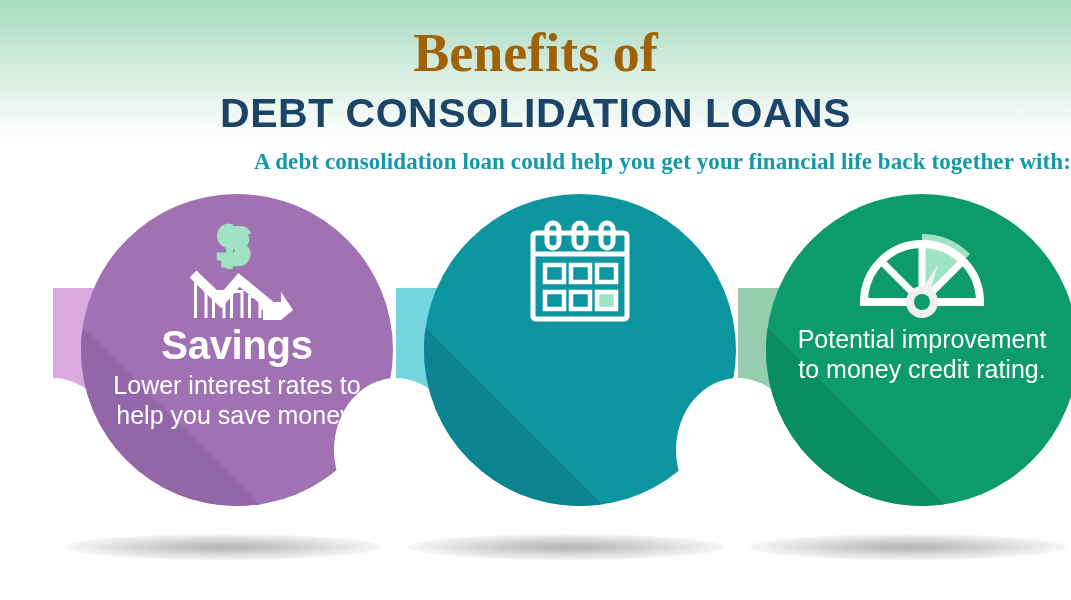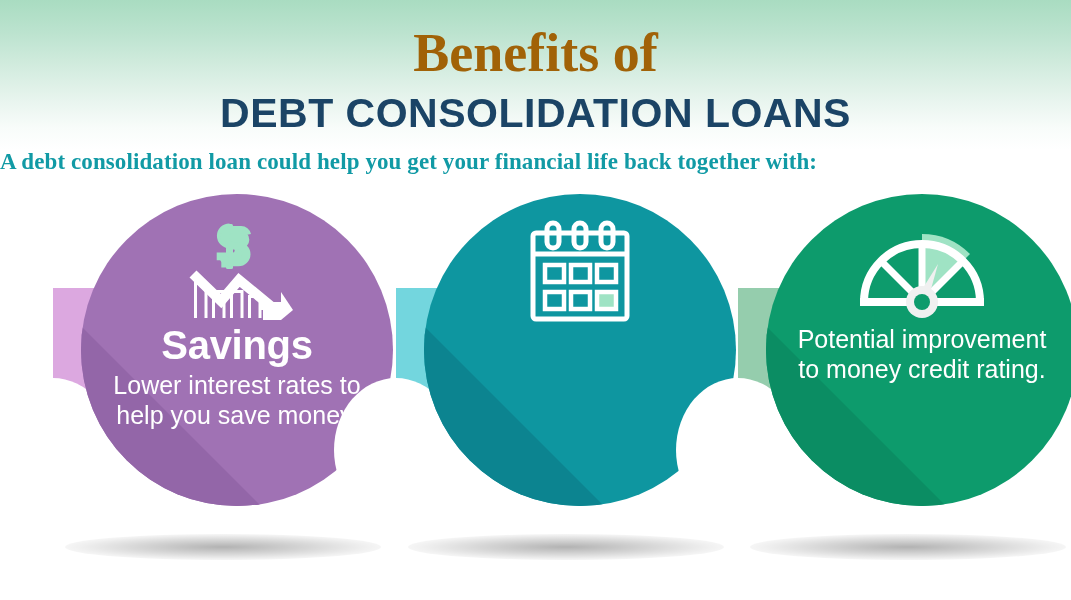--- a/index.html
+++ b/index.html
@@ -65,21 +65,21 @@
     line-height: 46px;
     color: #1b4466;
     letter-spacing: 0.5px;
     margin-top: 11px;
   }
   .lead-text {
     position: absolute;
     left: 0;
     top: 148px;
     width: 1071px;
-    text-align: left;
+    text-align: right;
     font-family: "Liberation Serif", serif;
     font-weight: bold;
     font-size: 23px;
     line-height: 28px;
     color: #119aa5;
     letter-spacing: 0.1px;
   }
 
   
   .cards {

